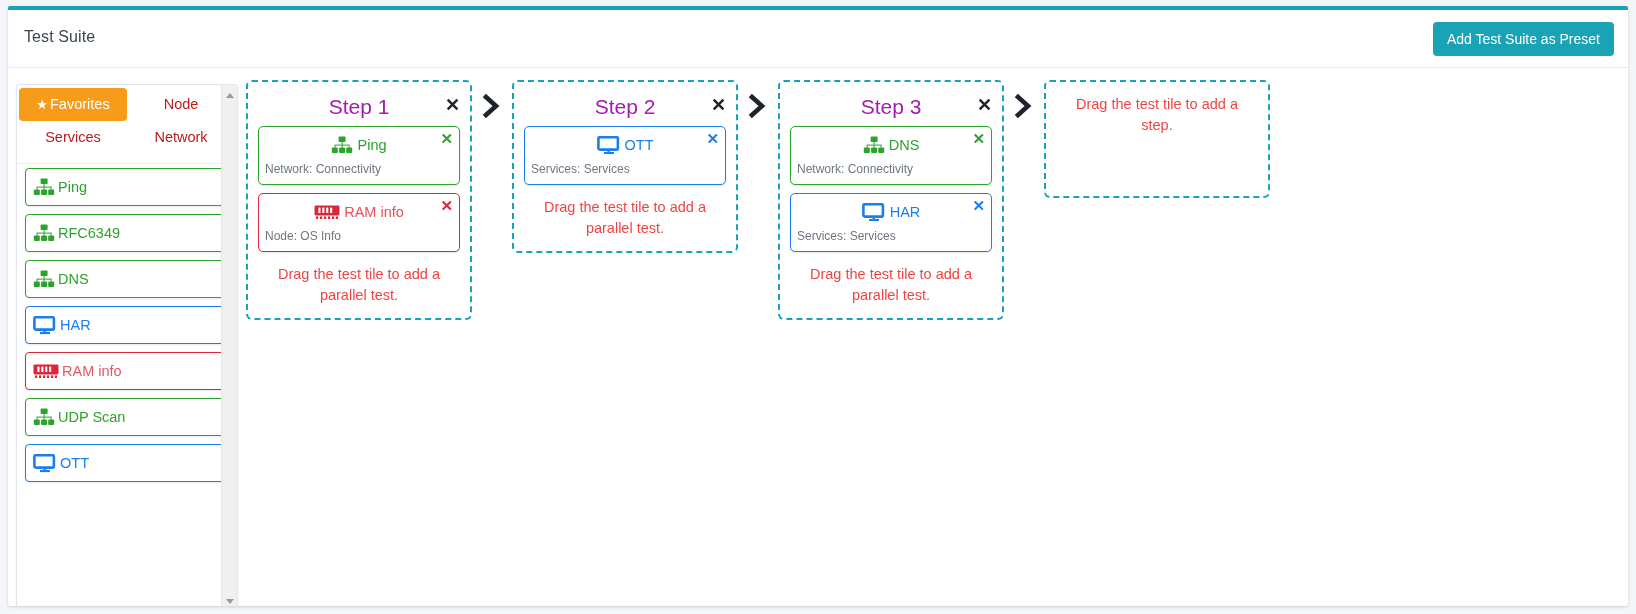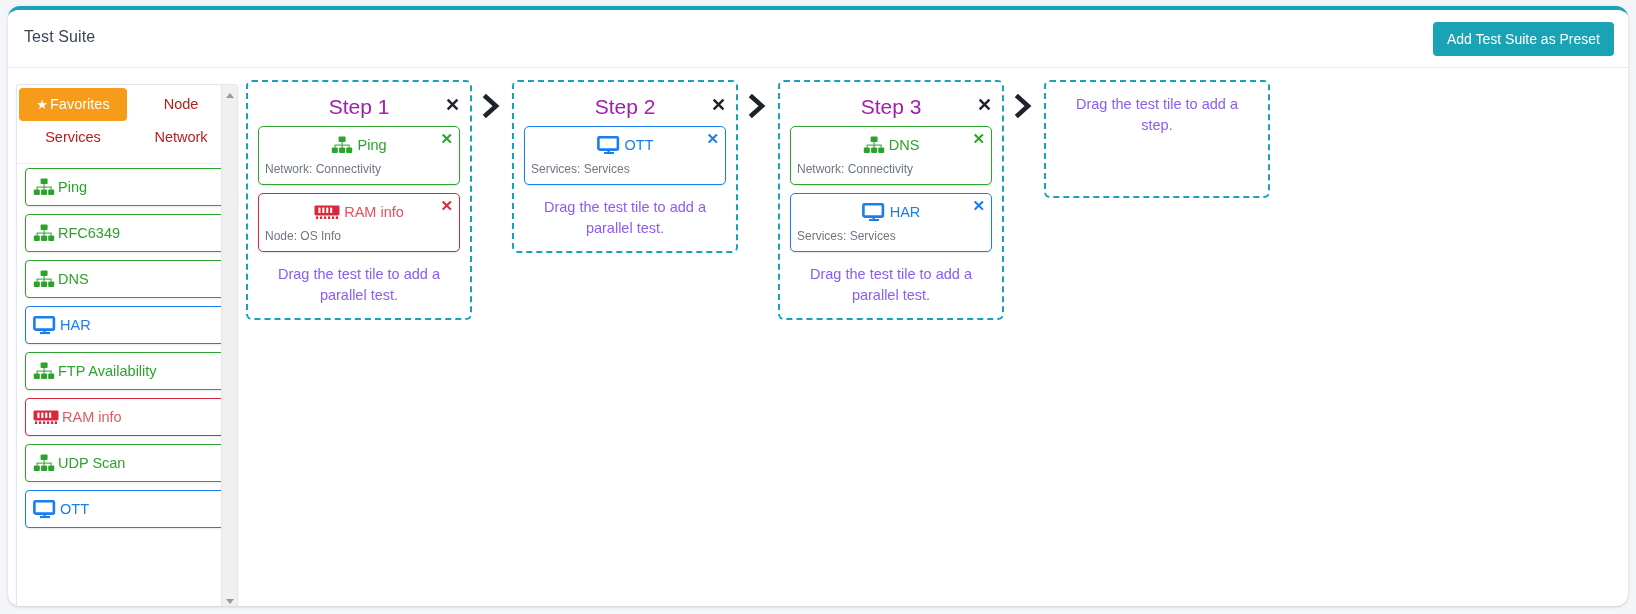--- a/index.html
+++ b/index.html
@@ -11,21 +11,21 @@
     overflow: hidden;
   }
 
   
   .page {
     position: absolute;
     left: 8px; top: 6px;
     width: 1620px; height: 600px;
     background: #ffffff;
     border-top: 4px solid #1aa3b5;
-    border-radius: 12px;
+    border-radius: 2px;
     box-shadow: 0 1px 3px rgba(0,0,0,.16);
     overflow: hidden;
   }
 
   
   .header {
     position: relative;
     height: 58px;
     border-bottom: 1px solid #e7e9ee;
     background: #fff;
@@ -223,21 +223,21 @@
   .k-blue  { border: 1px solid #1a7ef0; }
   .k-blue  .name { color: #1a7ef0; }
   .k-blue  .card-close { color: #1a7ef0; }
   .k-red   { border: 1px solid #d9283c; }
   .k-red   .name { color: #e8505b; }
   .k-red   .card-close { color: #d9283c; }
 
   .hint {
     text-align: center;
     font-size: 14.5px;
-    color: #8b5cf6;
+    color: #ef4444;
     line-height: 1.45;
     padding: 4px 16px 0 16px;
   }
 
   .chevron {
     width: 40px;
     flex: 0 0 40px;
     display: flex;
     align-items: flex-start;
     justify-content: center;
@@ -345,38 +345,20 @@
                 <g fill="none" stroke="#1a7ef0">
               <rect x="1.4" y="1.2" width="19.5" height="12.4" rx="1.4" stroke-width="2.6"></rect>
               <line x1="7" y1="17" x2="17" y2="17" stroke-width="2.2"></line>
               <line x1="11.6" y1="13.6" x2="11.6" y2="17" stroke-width="2.2"></line>
             </g>
               </svg>
           </span>
           <span class="tile-label">HAR</span>
         </div>
 
-        <div class="tile c-green">
-          <span>
-            <svg width="22" height="18" viewBox="0 0 22 18">
-                <g fill="#2ca32c">
-              <rect x="7.6" y="0.5" width="7" height="5.4" rx="1"></rect>
-              <rect x="10.6" y="5.9" width="1" height="3.2"></rect>
-              <rect x="3.6" y="8.6" width="15" height="1"></rect>
-              <rect x="3.6" y="9.1" width="1" height="2.6"></rect>
-                  <rect x="17.6" y="9.1" width="1" height="2.6"></rect>
-                  <rect x="10.6" y="9.1" width="1" height="2.6"></rect>
-              <rect x="0.8" y="11.6" width="6" height="5.4" rx="1"></rect>
-              <rect x="15.2" y="11.6" width="6" height="5.4" rx="1"></rect>
-              <rect x="8.1" y="11.6" width="6" height="5.4" rx="1"></rect>
-            </g>
-              </svg>
-          </span>
-          <span class="tile-label">FTP Availability</span>
-        </div>
 
         <div class="tile c-red">
           <span>
             <svg width="26" height="16" viewBox="0 0 26 16">
                 <g fill="#d9283c">
               <rect x="0.5" y="1.5" width="25" height="10" rx="1.4"></rect>
               <rect x="2" y="12.4" width="2.2" height="2.6"></rect>
                   <rect x="6" y="12.4" width="2.2" height="2.6"></rect>
               <rect x="10" y="12.4" width="2.2" height="2.6"></rect>
                   <rect x="14" y="12.4" width="2.2" height="2.6"></rect>

